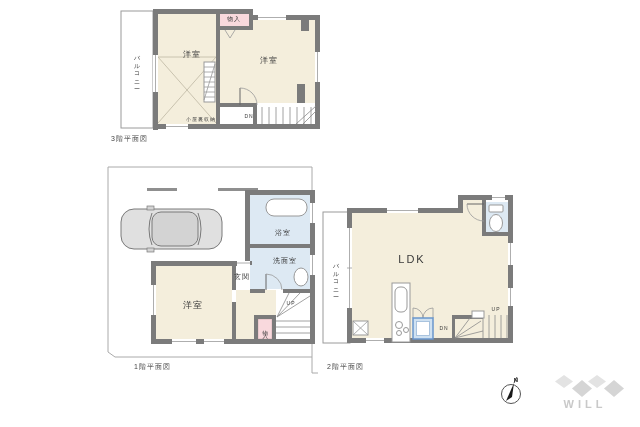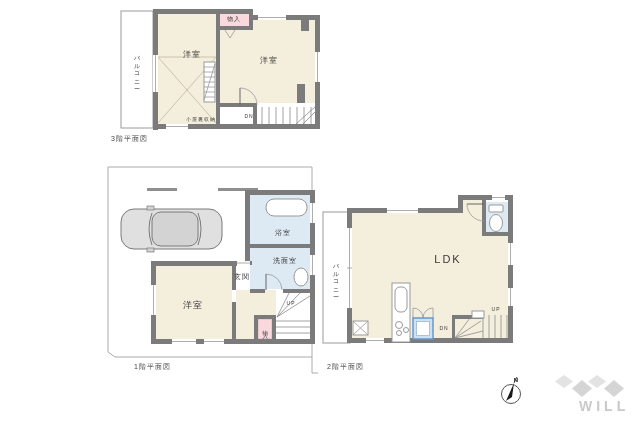--- a/index.html
+++ b/index.html
@@ -24,22 +24,22 @@
   .tread{stroke:#8a8a8a;stroke-width:.8;fill:none;}
   .deco{stroke:#c4bda9;stroke-width:.9;fill:none;}
   .win{fill:#fff;}
   .site{stroke:#aaa;stroke-width:1;fill:none;}
   .lbl{position:absolute;transform:translate(-50%,-50%);white-space:nowrap;
        color:#3a3a3a;line-height:1;letter-spacing:1px;}
   .cap{position:absolute;white-space:nowrap;color:#444;font-size:7px;letter-spacing:1px;}
   .vtext{writing-mode:vertical-rl;text-orientation:upright;letter-spacing:2px;}
   .s5{font-size:5px;}.s55{font-size:5.5px;}.s6{font-size:6px;}.s7{font-size:7px;}
   .s8{font-size:8px;}.s9{font-size:9px;}.s11{font-size:11px;letter-spacing:2px;}
-  .will-text{position:absolute;left:579px;top:398px;width:46px;text-align:center;
-       font-size:14px;font-weight:bold;letter-spacing:4px;color:#c9c9c9;}
+  .will-text{position:absolute;left:562px;top:398px;width:46px;text-align:center;
+       font-size:11px;font-weight:bold;letter-spacing:4px;color:#c9c9c9;}
   .ncap{position:absolute;transform:translate(-50%,-50%);font-size:6px;color:#222;font-weight:bold;}
 </style>
 </head>
 <body>
 
 <div class="canvas">
 
   <svg width="640" height="427" viewBox="0 0 640 427">
 
     <g>
@@ -264,20 +264,20 @@
 
   <div class="lbl s7" style="left:283px;top:232px">浴室</div>
   <div class="lbl s7" style="left:285px;top:260px">洗面室</div>
   <div class="lbl s7" style="left:242px;top:276px">玄関</div>
   <div class="lbl s9" style="left:193px;top:305px">洋室</div>
   <div class="lbl vtext s55" style="left:265px;top:328px">物入</div>
   <div class="lbl s5" style="left:291px;top:303px">UP</div>
   <div class="cap" style="left:134px;top:362px">1階平面図</div>
 
   <div class="lbl vtext s6" style="left:336px;top:277px">バルコニー</div>
-  <div class="lbl s11" style="left:448px;top:259px">LDK</div>
+  <div class="lbl s11" style="left:412px;top:259px">LDK</div>
   <div class="lbl s5" style="left:444px;top:328px">DN</div>
   <div class="lbl s5" style="left:496px;top:309px">UP</div>
   <div class="cap" style="left:327px;top:362px">2階平面図</div>
 
   <div class="ncap" style="left:516px;top:380px">N</div>
   <div class="will-text">WILL</div>
 </div>
 
 </body></html>

